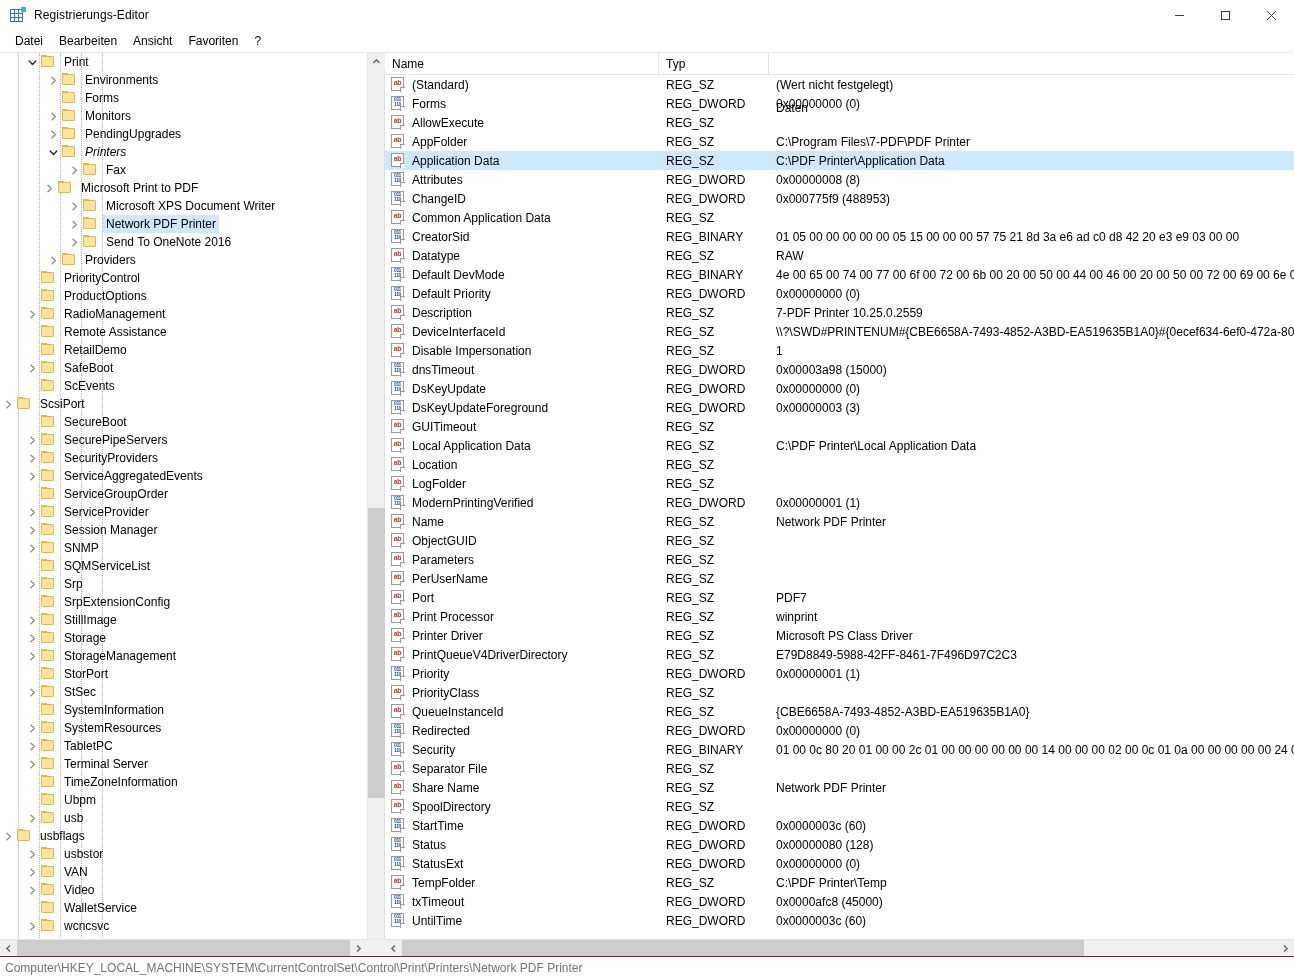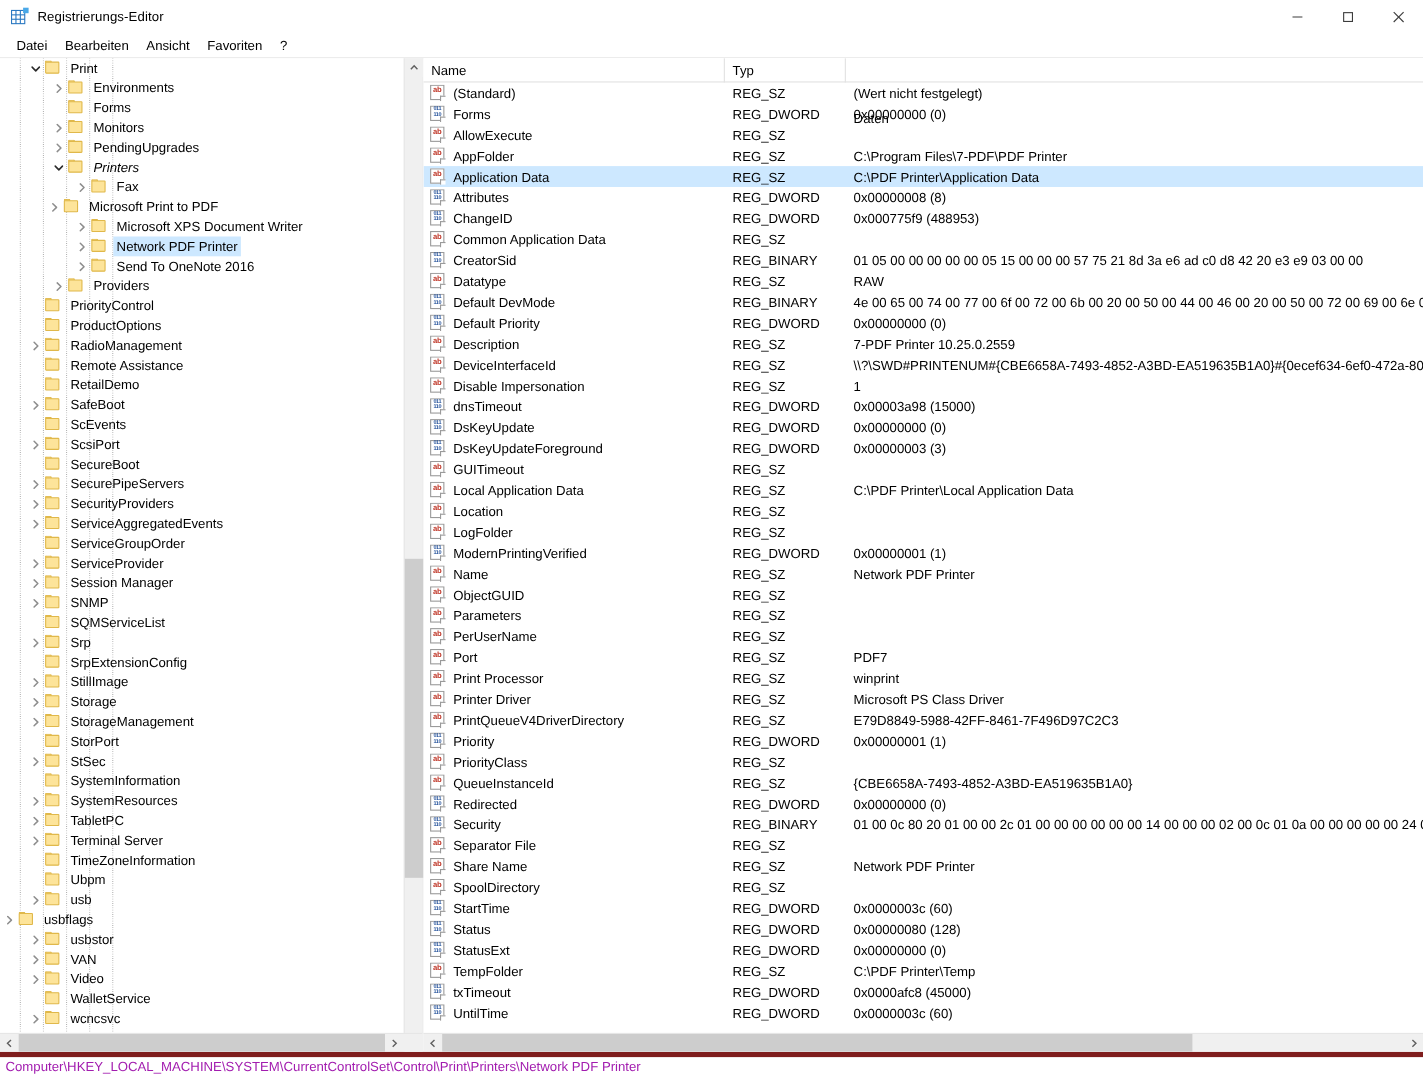--- a/index.html
+++ b/index.html
@@ -305,23 +305,23 @@
   }
 
   
   .statusbar {
     height: 22px;
     flex: 0 0 22px;
     display: flex;
     align-items: center;
     padding-left: 5px;
     font-size: 12px;
-    color: #a21caf;
+    color: #737373;
     background: #ffffff;
-    border-top: 5px solid #7f1d1d;
+    border-top: 1px solid #7f1d1d;
   }
 </style>
 </head>
 <body>
 
 <div id="app">
 
   <div class="titlebar">
     <div class="title-icon">
       <div class="grid">
@@ -599,21 +599,21 @@
                 <svg width="9" height="9" viewBox="0 0 9 9">
                   <path fill="none" stroke-width="1.4" stroke-linecap="round" stroke-linejoin="round" d="M3 1.2 L6.4 4.5 L3 7.8" stroke="#8e8e8e"></path>
                 </svg>
               </span>
               <span class="tfolder">
                 <span class="tab"></span>
                 <span class="body"></span>
               </span>
               <span class="tlabel">ScEvents</span>
             </div>
-            <div class="tnode" style="padding-left: 24px;">
+            <div class="tnode" style="">
               <span class="exp">
                 <svg width="9" height="9" viewBox="0 0 9 9">
                   <path fill="none" stroke-width="1.4" stroke-linecap="round" stroke-linejoin="round" d="M3 1.2 L6.4 4.5 L3 7.8" stroke="#8e8e8e"></path>
                 </svg>
               </span>
               <span class="tfolder">
                 <span class="tab"></span>
                 <span class="body"></span>
               </span>
               <span class="tlabel">ScsiPort</span>

